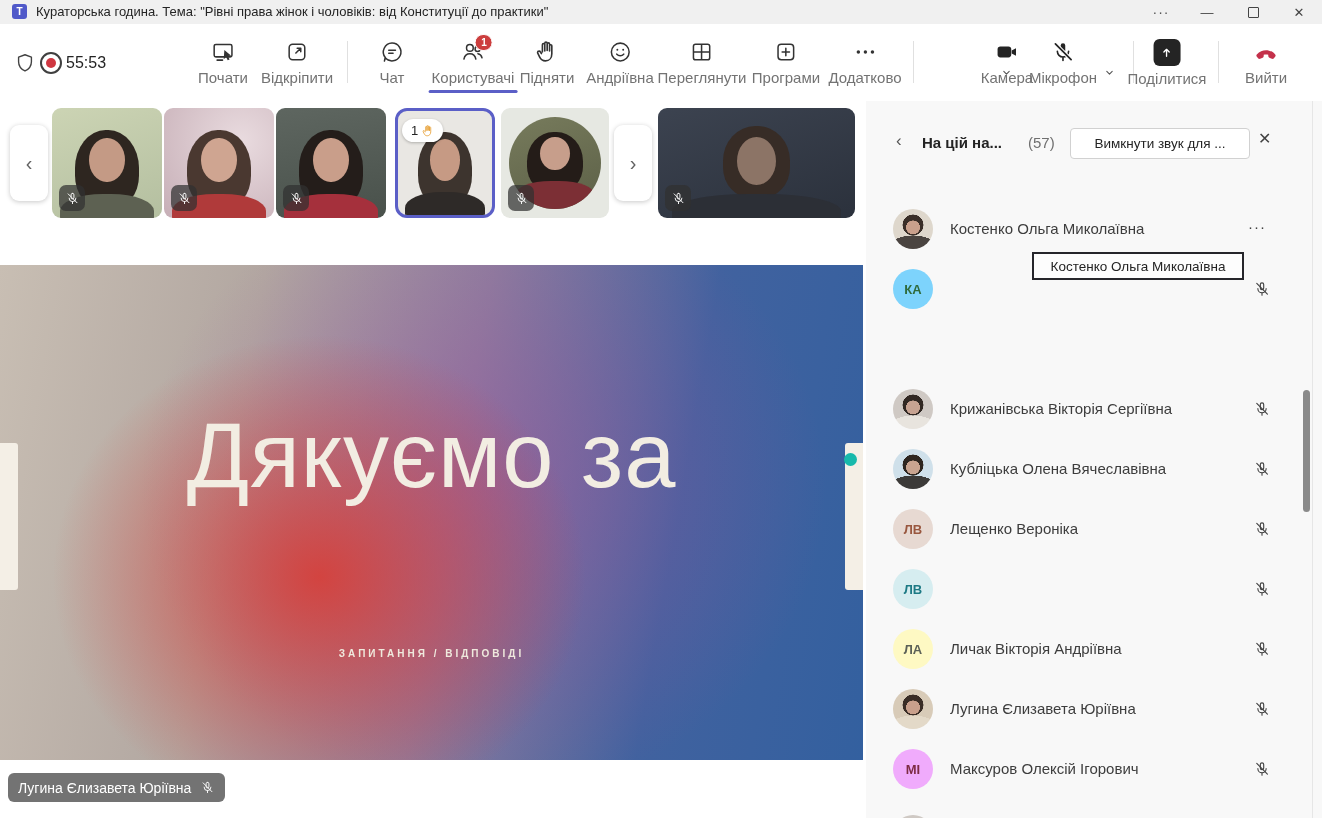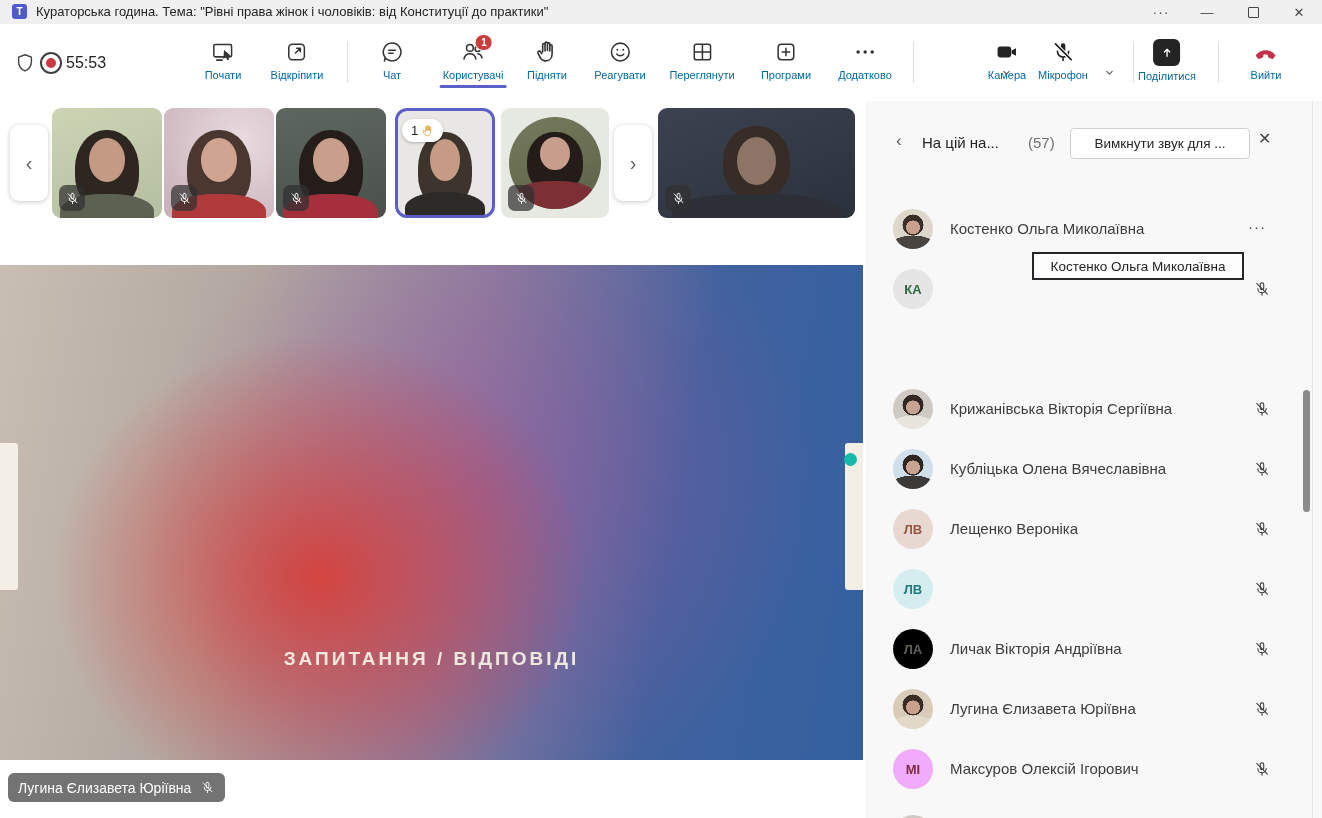--- a/index.html
+++ b/index.html
@@ -16,21 +16,21 @@
   .wcb.more{font-size:14px;letter-spacing:1px;color:#555;}
   .maxbox{width:9px;height:9px;border:1.2px solid #444;border-radius:1px;display:block;}
 
   
   .toolbar{position:absolute;left:0;top:24px;width:1322px;height:77px;background:#fff;border-bottom:1px solid #e3e3e3;}
   .lstat{position:absolute;left:14px;top:0;height:77px;display:flex;align-items:center;gap:4px;}
   .timer{font-size:16px;color:#242424;}
   .recdot{width:18px;height:18px;border-radius:50%;border:2px solid #3f3f3f;display:flex;align-items:center;justify-content:center;}
   .recdot i{width:10px;height:10px;border-radius:50%;background:#cf3741;display:block;}
   .tbtn{position:absolute;top:15px;display:flex;flex-direction:column;align-items:center;gap:4px;transform:translateX(-50%);cursor:default;}
-  .tbtn .lab{font-size:11px;color:#0369a1;white-space:nowrap;}
+  .tbtn .lab{font-size:15px;color:#737373;white-space:nowrap;}
   .tbtn svg{display:block;}
   .tbtn.active::after{content:"";position:absolute;left:-3px;right:-3px;bottom:-7px;height:3px;border-radius:2px;background:#5b5fc7;}
   .iconwrap{position:relative;width:26px;height:26px;}
   .badge{position:absolute;top:-5px;right:-7px;min-width:12px;height:15px;padding:0 2px;background:#cc3e3e;border:1.5px solid #fff;
          border-radius:9px;color:#fff;font-size:10px;font-weight:bold;display:flex;align-items:center;justify-content:center;}
   .tdiv{position:absolute;top:17px;width:1px;height:42px;background:#e0e0e0;}
   .ddchev{position:absolute;top:42px;color:#555;}
   .sharebox{width:27px;height:27px;background:#242424;border-radius:6px;display:flex;align-items:center;justify-content:center;}
 
   
@@ -63,31 +63,31 @@
   .handbadge svg{color:#e8a33d;}
 
   
   .slide{position:absolute;left:0;top:164px;width:863px;height:495px;overflow:hidden;
      background:
        radial-gradient(ellipse 430px 390px at 37% 63%, rgba(215,62,56,.92), rgba(215,62,56,0) 62%),
        radial-gradient(ellipse 520px 470px at 56% 45%, rgba(158,82,158,.50), rgba(158,82,158,0) 66%),
        linear-gradient(100deg,#c8beb3 0%,#b2a7a1 28%,#8d7f9e 52%,#41629f 76%,#33609f 100%);}
   .slide .big{position:absolute;left:0;right:0;top:138px;text-align:center;color:#f2ede2;font-size:92px;line-height:104px;
               font-weight:400;letter-spacing:1px;}
-  .slide .sub{position:absolute;left:0;right:0;top:383px;text-align:center;color:#efe9dd;font-size:19px;letter-spacing:3px;font-weight:bold;}
+  .slide .sub{position:absolute;left:0;right:0;top:383px;text-align:center;color:#efe9dd;font-size:10px;letter-spacing:3px;font-weight:bold;}
   .sliverL{position:absolute;left:0;top:178px;width:18px;height:147px;background:#f4efe6;border-radius:0 3px 3px 0;}
   .sliverR{position:absolute;left:845px;top:178px;width:18px;height:147px;background:#f4efe6;border-radius:3px 0 0 3px;}
   .sliverR i{position:absolute;left:-1px;top:10px;width:13px;height:13px;border-radius:50%;background:#17b9ab;display:block;}
   .nametag{position:absolute;left:8px;top:672px;height:29px;padding:0 10px;background:rgba(96,96,96,.88);border-radius:6px;
            display:flex;align-items:center;gap:9px;color:#fff;font-size:14px;white-space:nowrap;}
 
   
   .panel{position:absolute;left:866px;top:101px;width:456px;height:717px;background:#f8f8f8;overflow:hidden;}
   .pback{position:absolute;left:30px;top:30px;font-size:17px;color:#555;}
-  .ptitle{position:absolute;left:56px;top:33px;font-size:15px;font-weight:normal;color:#242424;}
+  .ptitle{position:absolute;left:56px;top:33px;font-size:15px;font-weight:bold;color:#242424;}
   .pcount{position:absolute;left:162px;top:33px;font-size:15px;color:#707070;}
   .pmute{position:absolute;left:204px;top:27px;width:180px;height:31px;background:#fff;border:1px solid #d1d1d1;border-radius:4px;
          font-size:13.5px;color:#242424;display:flex;align-items:center;justify-content:center;box-sizing:border-box;white-space:nowrap;}
   .pclose{position:absolute;left:392px;top:28px;font-size:16px;color:#424242;}
   .prow{position:absolute;left:0;width:456px;height:60px;}
   .pav{position:absolute;left:27px;top:10px;width:40px;height:40px;border-radius:50%;}
   .pav.init{display:flex;align-items:center;justify-content:center;font-size:13px;font-weight:bold;}
   .pav.photo{background:
       radial-gradient(circle at 50% 46%, var(--face) 0 23%, transparent 24%),
       radial-gradient(circle at 50% 40%, var(--hair) 0 33%, transparent 34%),
@@ -206,21 +206,21 @@
 
     <div class="tbtn" style="left:620px">
       <span class="iconwrap">
         <svg width="26" height="26" viewBox="0 0 24 24" fill="none" stroke="#333" stroke-width="1.4" stroke-linecap="round">
           <circle cx="12" cy="12" r="8.2"></circle>
           <circle cx="9.3" cy="10" r="0.9" fill="#333" stroke="none"></circle>
           <circle cx="14.7" cy="10" r="0.9" fill="#333" stroke="none"></circle>
           <path d="M8.8 14a4.3 4.3 0 0 0 6.4 0"></path>
         </svg>
       </span>
-      <span class="lab">Реагувати</span>
+      <span class="lab">Андріївна</span>
     </div>
 
     <div class="tbtn" style="left:702px">
       <span class="iconwrap">
         <svg width="26" height="26" viewBox="0 0 24 24" fill="none" stroke="#333" stroke-width="1.4" stroke-linejoin="round">
           <rect x="4.5" y="4.8" width="15" height="14.4" rx="2"></rect>
           <path d="M12 4.8v14.4M4.5 12h15"></path>
         </svg>
       </span>
       <span class="lab">Переглянути</span>
@@ -382,20 +382,21 @@
         </div>
       <div class="micbadge">
           <svg width="15" height="15" viewBox="0 0 24 24">
             <use href="#sym-micoff"></use>
           </svg>
         </div>
     </div>
 
     <div class="slide">
       <div class="big">
+        <div>Дякуємо за</div>
       </div>
       <div class="sub">ЗАПИТАННЯ / ВІДПОВІДІ</div>
       <div class="sliverL"></div>
       <div class="sliverR">
           <i></i>
         </div>
     </div>
 
     <div class="nametag">
       <span>Лугина Єлизавета Юріївна</span>
@@ -413,21 +414,21 @@
     <div class="pclose">✕</div>
 
     <div class="prow" style="top:98px">
       <div class="pav photo pa1"></div>
       <div class="pname">Костенко Ольга Миколаївна</div>
       <div class="pmenu">···</div>
     </div>
     <div class="tooltip">Костенко Ольга Миколаївна</div>
 
     <div class="prow" style="top:158px">
-      <div class="pav init" style="background:#e5e5e5;color:#2f6b3c">КА</div>
+      <div class="pav init" style="background:#7dd3fc;color:#2f6b3c">КА</div>
       <svg class="pmic" width="18" height="18" viewBox="0 0 24 24">
           <use href="#sym-micoff"></use>
         </svg>
     </div>
 
 
     <div class="prow" style="top:278px">
       <div class="pav photo pa3"></div>
       <div class="pname">Крижанівська Вікторія Сергіївна</div>
       <svg class="pmic" width="18" height="18" viewBox="0 0 24 24">
@@ -452,21 +453,21 @@
     </div>
 
     <div class="prow" style="top:458px">
       <div class="pav init" style="background:#d6edf0;color:#1d7a85">ЛВ</div>
       <svg class="pmic" width="18" height="18" viewBox="0 0 24 24">
           <use href="#sym-micoff"></use>
         </svg>
     </div>
 
     <div class="prow" style="top:518px">
-      <div class="pav init" style="background:#000000;color:#5c6157">ЛА</div>
+      <div class="pav init" style="background:#fef9c3;color:#5c6157">ЛА</div>
       <div class="pname">Личак Вікторія Андріївна</div>
       <svg class="pmic" width="18" height="18" viewBox="0 0 24 24">
           <use href="#sym-micoff"></use>
         </svg>
     </div>
 
     <div class="prow" style="top:578px">
       <div class="pav photo pa5"></div>
       <div class="pname">Лугина Єлизавета Юріївна</div>
       <svg class="pmic" width="18" height="18" viewBox="0 0 24 24">

